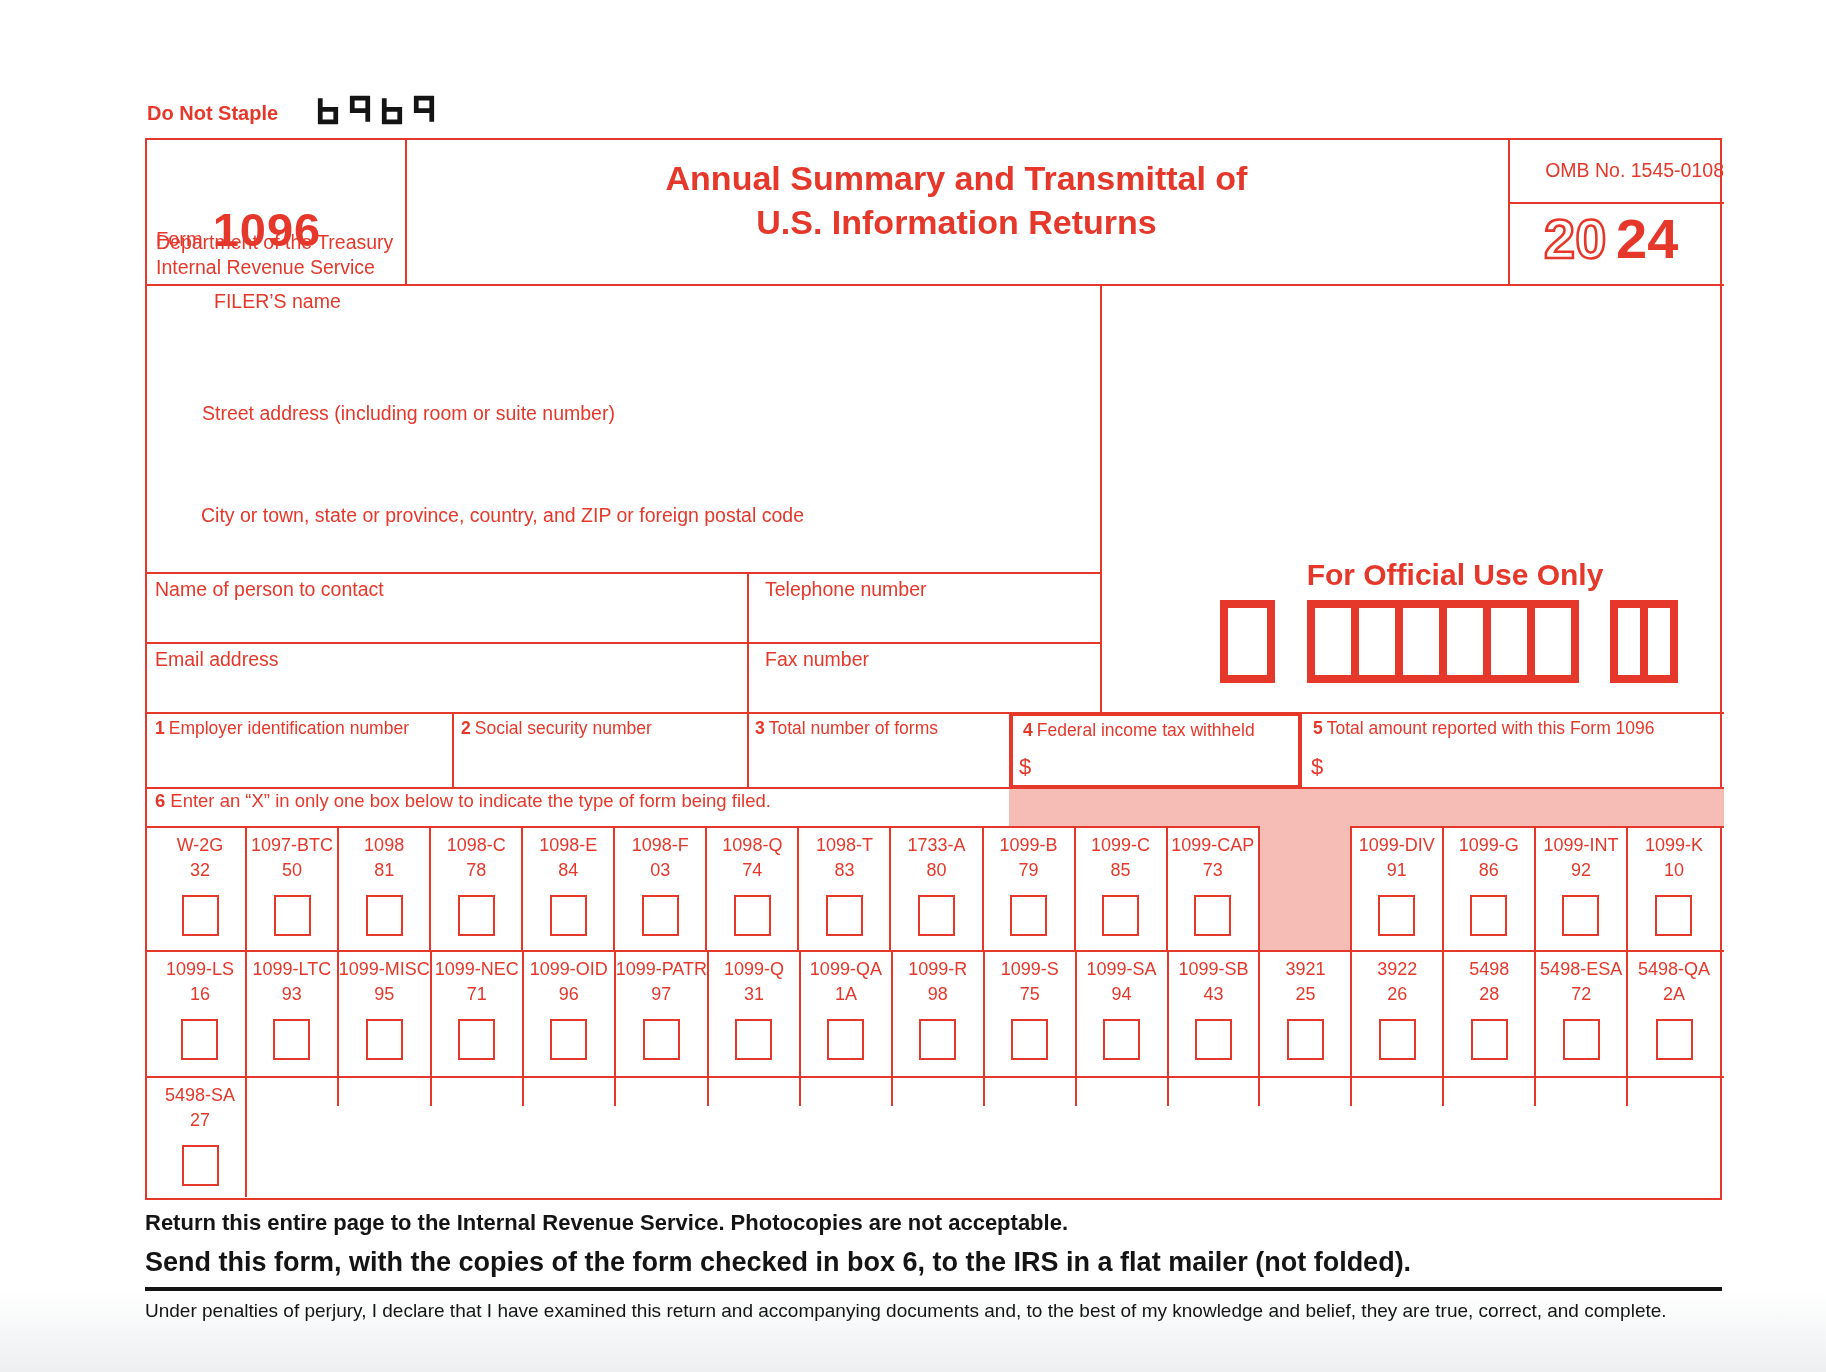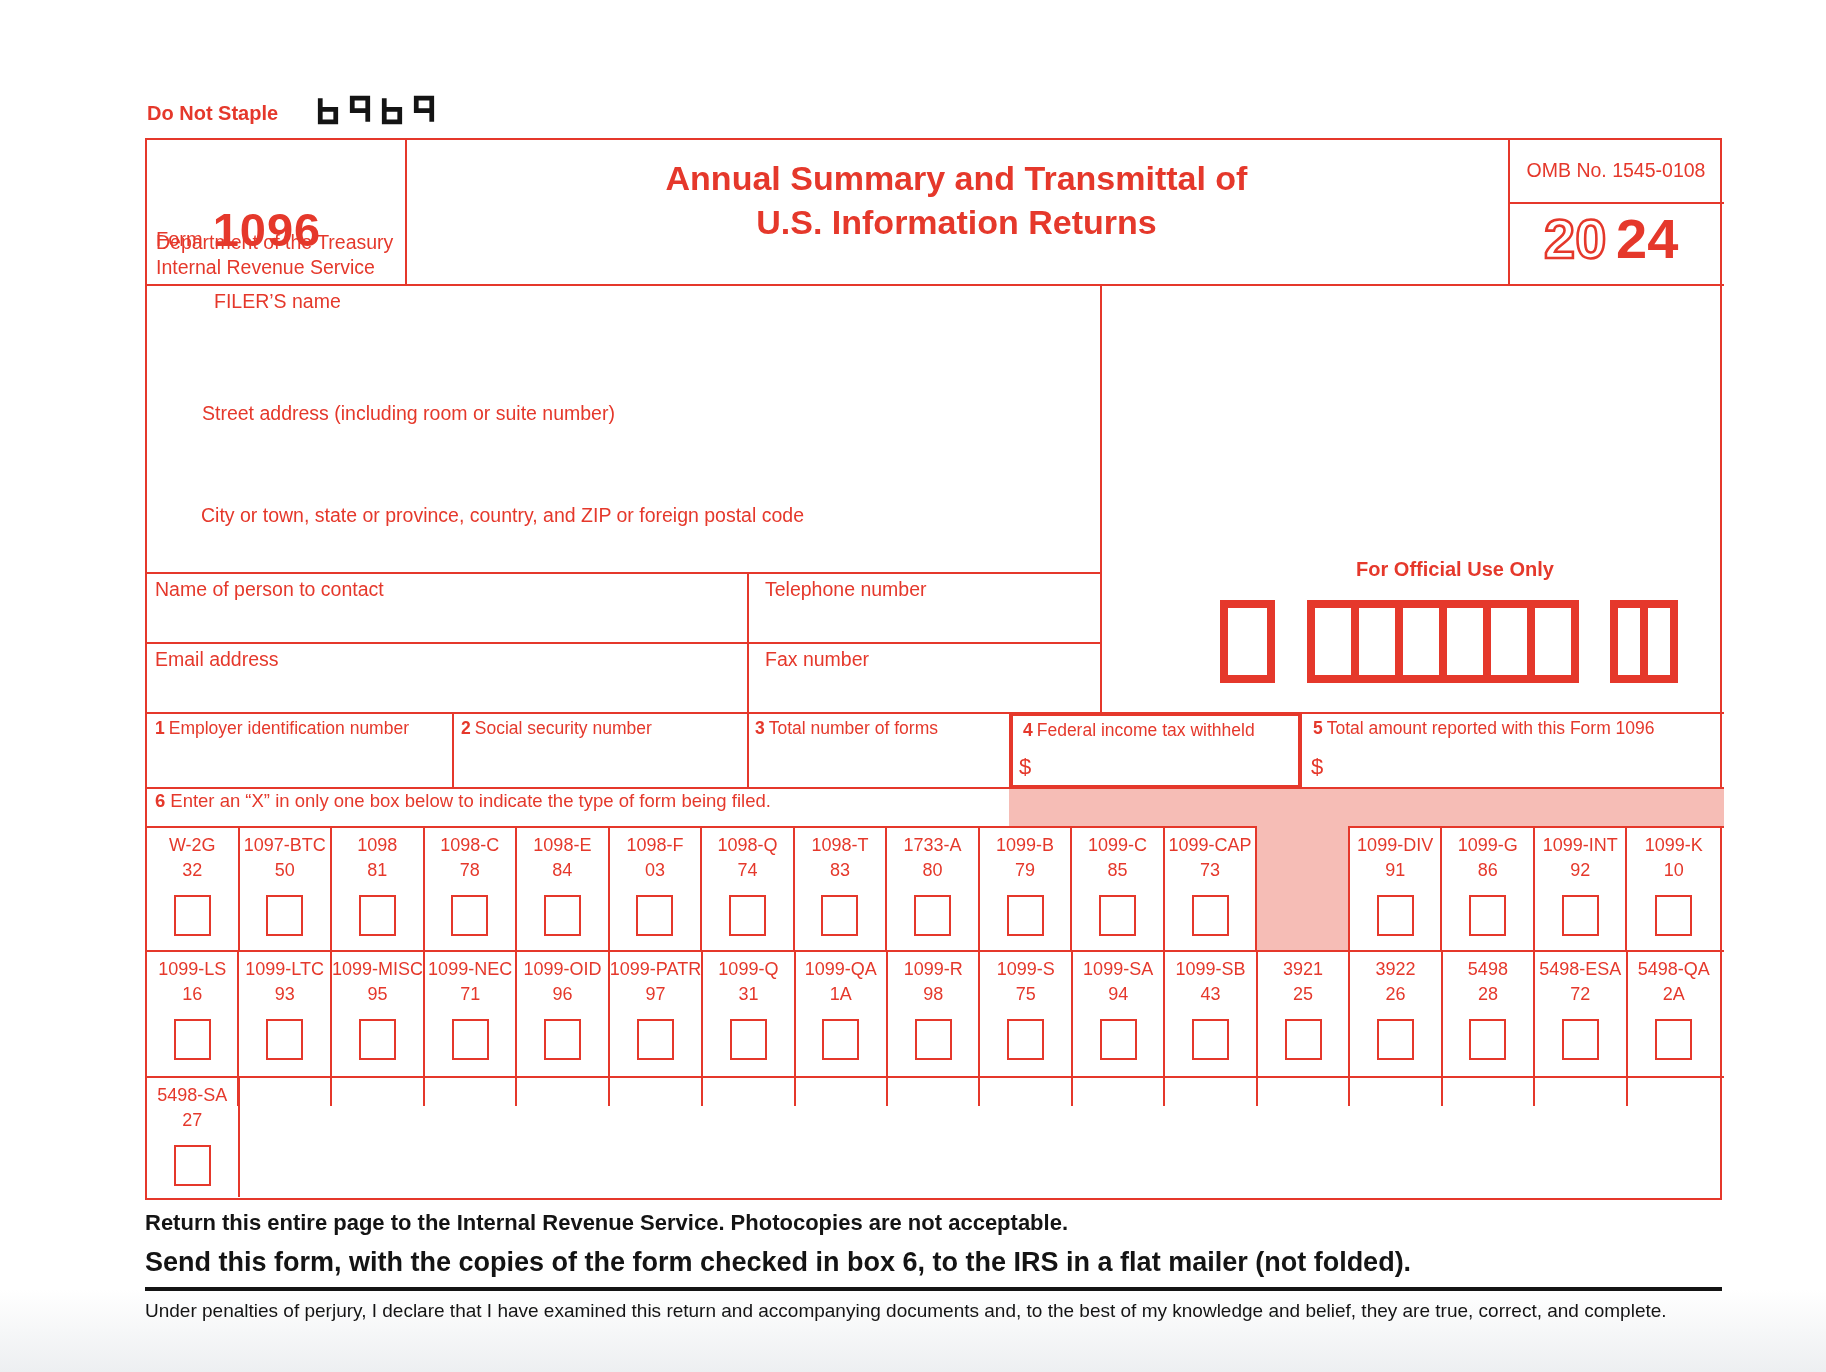--- a/index.html
+++ b/index.html
@@ -21,42 +21,42 @@
   .hl,.vl{position:absolute;background:var(--red);}
   .hl{height:2.4px;}
   .vl{width:2.4px;}
   
   .form-id{position:absolute;left:9px;top:14px;display:flex;align-items:baseline;gap:10px;color:var(--red);margin-top:48px;}
   .form-id .fword{font-size:20px;}
   .form-id .fnum{font-size:47px;font-weight:bold;letter-spacing:1px;}
   .agency{position:absolute;left:9px;top:90px;font-size:19.5px;line-height:25px;color:var(--red);}
   .title{position:absolute;left:258px;top:16px;width:1103px;text-align:center;
          font-size:34px;line-height:44px;font-weight:bold;color:var(--red);}
-  .omb{position:absolute;left:1361px;top:19px;width:216px;text-align:center;
+  .omb{position:absolute;left:1361px;top:19px;width:216px;text-align:right;
        font-size:19.5px;color:var(--red);}
   .yearwrap{position:absolute;left:1361px;top:66px;width:216px;text-align:center;padding-left:11px;}
   
   .flabel{position:absolute;font-size:19.5px;color:var(--red);}
   
   .blabel{position:absolute;font-size:17.5px;color:var(--red);white-space:nowrap;}
   .blabel b{font-weight:bold;margin-right:4px;}
   .dollar{position:absolute;font-size:22px;color:var(--red);}
   .box4{position:absolute;left:862px;top:572px;width:293px;height:77px;
         border:4px solid var(--red);background:transparent;}
   .pinkstrip{position:absolute;left:862px;top:649px;width:715px;height:37px;background:var(--pink);}
   .box6line{position:absolute;left:8px;top:650px;font-size:18.5px;color:var(--red);}
   .box6line b{font-weight:bold;margin-right:5px;}
   
   .ofu-title{position:absolute;left:1132px;top:418px;width:352px;text-align:center;
-             font-size:20px;font-weight:bold;color:var(--red);white-space:nowrap;}
+             font-size:30px;font-weight:bold;color:var(--red);white-space:nowrap;}
   .ofu-group{position:absolute;top:460px;height:83px;background:var(--red);
              display:flex;gap:8px;padding:8px;}
   .ofu-cell{background:#fff;height:67px;}
   
-  .grid{position:absolute;left:0;display:grid;grid-template-columns:repeat(17,1fr);width:100%;}
+  .grid{position:absolute;left:0;display:grid;grid-template-columns:repeat(17,1fr);width:100%;padding-left:8px;}
   .gcell{position:relative;border-right:2.4px solid var(--red);display:flex;flex-direction:column;
          align-items:center;padding-top:7px;}
   .gcell:last-child{border-right:none;}
   .gcell.pink{background:var(--pink);}
   .gcell.wide{grid-column:2 / -1;border-right:none;}
   .gname,.gcode{font-size:18px;line-height:25px;color:var(--red);text-align:center;white-space:nowrap;}
   .gbox{width:37px;height:41px;border:2.5px solid var(--red);margin-top:12px;background:#fff;}
   
   .bold1{position:absolute;left:145px;top:1210px;font-size:22px;font-weight:bold;color:var(--ink);}
   .bold2{position:absolute;left:145px;top:1247px;font-size:27px;font-weight:bold;color:var(--ink);}

